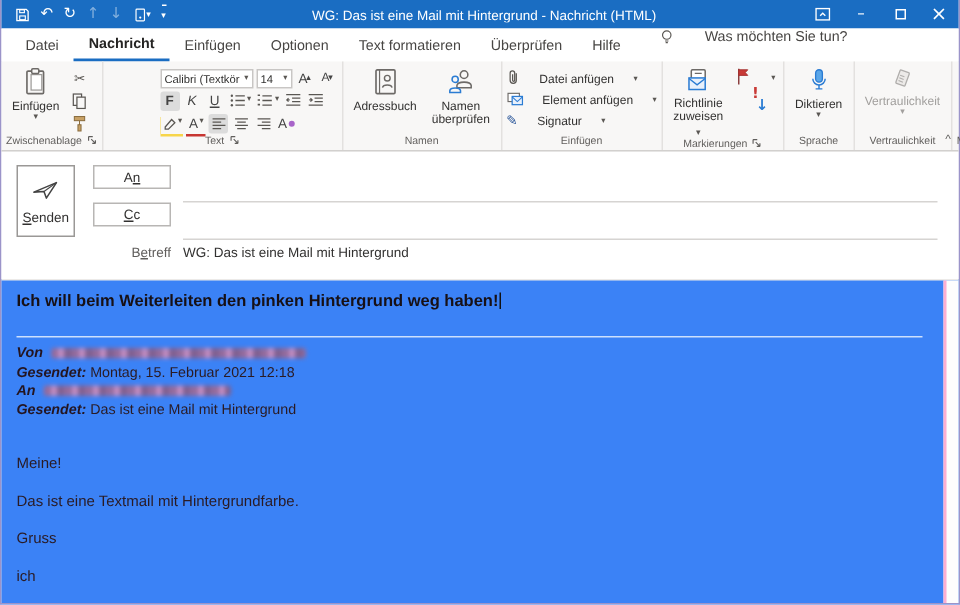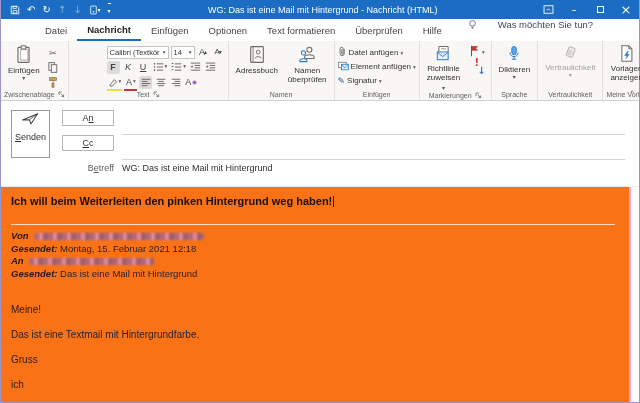--- a/index.html
+++ b/index.html
@@ -16,21 +16,21 @@
   .qi.dis { opacity:.45; }
   .qi svg { display:block; }
   .chev-s { font-size:6px; line-height:1; }
   .qat-custom { border-top:1px solid #fff; padding-top:1px; font-size:6px; }
   .title { flex:1; text-align:center; font-size:9px; white-space:nowrap; overflow:hidden; }
   .win-controls { display:flex; height:19px; }
   .wc { width:26px; display:flex; align-items:center; justify-content:center; font-size:10px; color:#fff; }
   .wc .box { width:7px; height:7px; border:1px solid #fff; display:inline-block; }
 
   
-  .tabrow { height:22px; background:#fff; display:flex; align-items:stretch; padding-left:6px; font-size:9.5px; color:#484644; flex:0 0 auto;margin-left:28px; }
+  .tabrow { height:22px; background:#fff; display:flex; align-items:stretch; padding-left:6px; font-size:9.5px; color:#484644; flex:0 0 auto; }
   .tab { padding:0 10px; display:flex; align-items:center; cursor:default; }
   .tab.selected { color:#252423; font-weight:bold; border-bottom:2px solid #1a6dc2; }
   .tellme { display:flex; gap:21px; margin-left:16px; color:#484644; }
 
   
   .ribbon { height:60px; background:#f8f7f6; border-bottom:1px solid #d2d0ce; display:flex; position:relative; flex:0 0 auto; }
   .rgroup { display:flex; flex-direction:column; border-right:1px solid #e3e1df; padding:2px 3px 0 3px; }
   .rc { flex:1; display:flex; align-items:flex-start; gap:2px; }
   .glabel { height:12px; font-size:7px; color:#605e5c; display:flex; align-items:center; justify-content:center; gap:3px; white-space:nowrap; }
   .bigbtn { display:flex; flex-direction:column; align-items:center; justify-content:flex-start; font-size:8px; color:#323130; padding:2px 4px 0 4px; line-height:1.15; text-align:center; cursor:default; }
@@ -41,38 +41,38 @@
   .trows { display:flex; flex-direction:column; gap:1px; padding-top:2px; }
   .trow { display:flex; align-items:center; gap:2px; height:14px;padding-left:35px; }
   .combo { border:1px solid #c8c6c4; background:#fff; height:13px; display:inline-flex; align-items:center; justify-content:space-between; font-size:7.5px; padding:0 2px; color:#323130; white-space:nowrap; overflow:hidden; }
   .combo .chev, .tbtn .chev { font-size:5.5px; color:#5a5753; margin-left:1px; }
   .fontname { width:62px; } .fontsize { width:24px; }
   .tbtn { min-width:13px; height:13px; display:inline-flex; align-items:center; justify-content:center; font-size:9px; color:#444; line-height:1; padding:0 1px; }
   .tbtn.active { background:#dcdcdc; border-radius:2px; }
   .tbtn .sup { font-size:6px; margin-left:-1px; }
   .ubar-y { box-shadow:0 2px 0 #f7d54a; } .ubar-r { box-shadow:0 2px 0 #c73632; }
   .stackbtns { display:flex; flex-direction:column; justify-content:flex-start; gap:1px; padding-top:3px; }
-  .rowbtn { display:flex; align-items:center; gap:2px; font-size:8px; color:#323130; height:13px; white-space:nowrap; }
+  .rowbtn { display:flex; align-items:center; gap:13px; font-size:8px; color:#323130; height:13px; white-space:nowrap; }
   .rowbtn .chev { font-size:5.5px; color:#5a5753; }
   .tagcol { display:flex; flex-direction:column; align-items:center; padding:2px 2px 0 2px; gap:0; }
   .excl { color:#c93a36; font-weight:bold; font-size:10px; line-height:1; }
   .lowarr { color:#2b7cd3; font-weight:bold; font-size:10px; line-height:1; }
   .collapse-chev { position:absolute; right:5px; bottom:3px; font-size:8px; color:#605e5c; }
 
   
   .composeheader { height:85px; background:#fff; display:flex; padding:9px 8px 0 10px; flex:0 0 auto; }
-  .send-btn { width:39px; height:48px; border:1px solid #9a9896; background:#fff; display:flex; flex-direction:column; align-items:center; justify-content:flex-start; gap:4px; font-size:9px; color:#323130; cursor:default; }
+  .send-btn { width:39px; height:48px; border:1px solid #9a9896; background:#fff; display:flex; flex-direction:column; align-items:center; justify-content:center; gap:4px; font-size:9px; color:#323130; cursor:default; }
   .fields { flex:1; margin-left:12px; display:grid; grid-template-columns:52px 1fr; grid-template-rows:25px 25px 22px; column-gap:8px; }
   .fieldbtn { width:52px; height:16px; border:1px solid #b8b6b4; background:#fff; font-size:9px; display:flex; align-items:center; justify-content:center; align-self:start; cursor:default; }
   .fieldline { border-bottom:1px solid #d6d4d2; align-self:end; height:100%; margin-right:6px; }
   .subjlabel { font-size:9px; color:#605e5c; display:flex; align-items:center; justify-content:flex-end; align-self:start; height:16px; }
   .subjvalue { font-size:9px; color:#323130; display:flex; align-items:center; align-self:start; height:16px; }
 
   
-  .mailbody { flex:1; background:#f97316; position:relative; padding:8px 24px 0 10px; color:#2a1b24; font-size:10px; border-top:1px solid #eceae8; }
+  .mailbody { flex:1; background:#3b82f6; position:relative; padding:8px 24px 0 10px; color:#2a1b24; font-size:10px; border-top:1px solid #eceae8; }
   .body-gutter { position:absolute; top:0; right:0; bottom:0; width:10px; background:#fdfdfd; border-left:2px solid #fcaed2; }
   .headline { font-weight:bold; font-size:11px; color:#171015; }
   .caret { display:inline-block; width:1px; height:11px; background:#111; margin-left:1px; vertical-align:-2px; }
   .sep { border:none; border-top:1px solid rgba(255,255,255,.75); margin:17px 0 5px 0; }
   .meta { line-height:12.5px; font-size:9.5px; }
   .meta b { color:#241520;font-style:italic; }
   .redact { display:inline-block; height:7px; border-radius:2px; margin-left:5px; vertical-align:middle; opacity:.85; filter:blur(1.3px);
             background:repeating-linear-gradient(90deg,#a4688e 0 5px,#d98fb8 5px 9px,#8d5b80 9px 14px); }
   .w170 { width:170px; } .w125 { width:125px; }
   .mailpara { margin-top:14px; }

